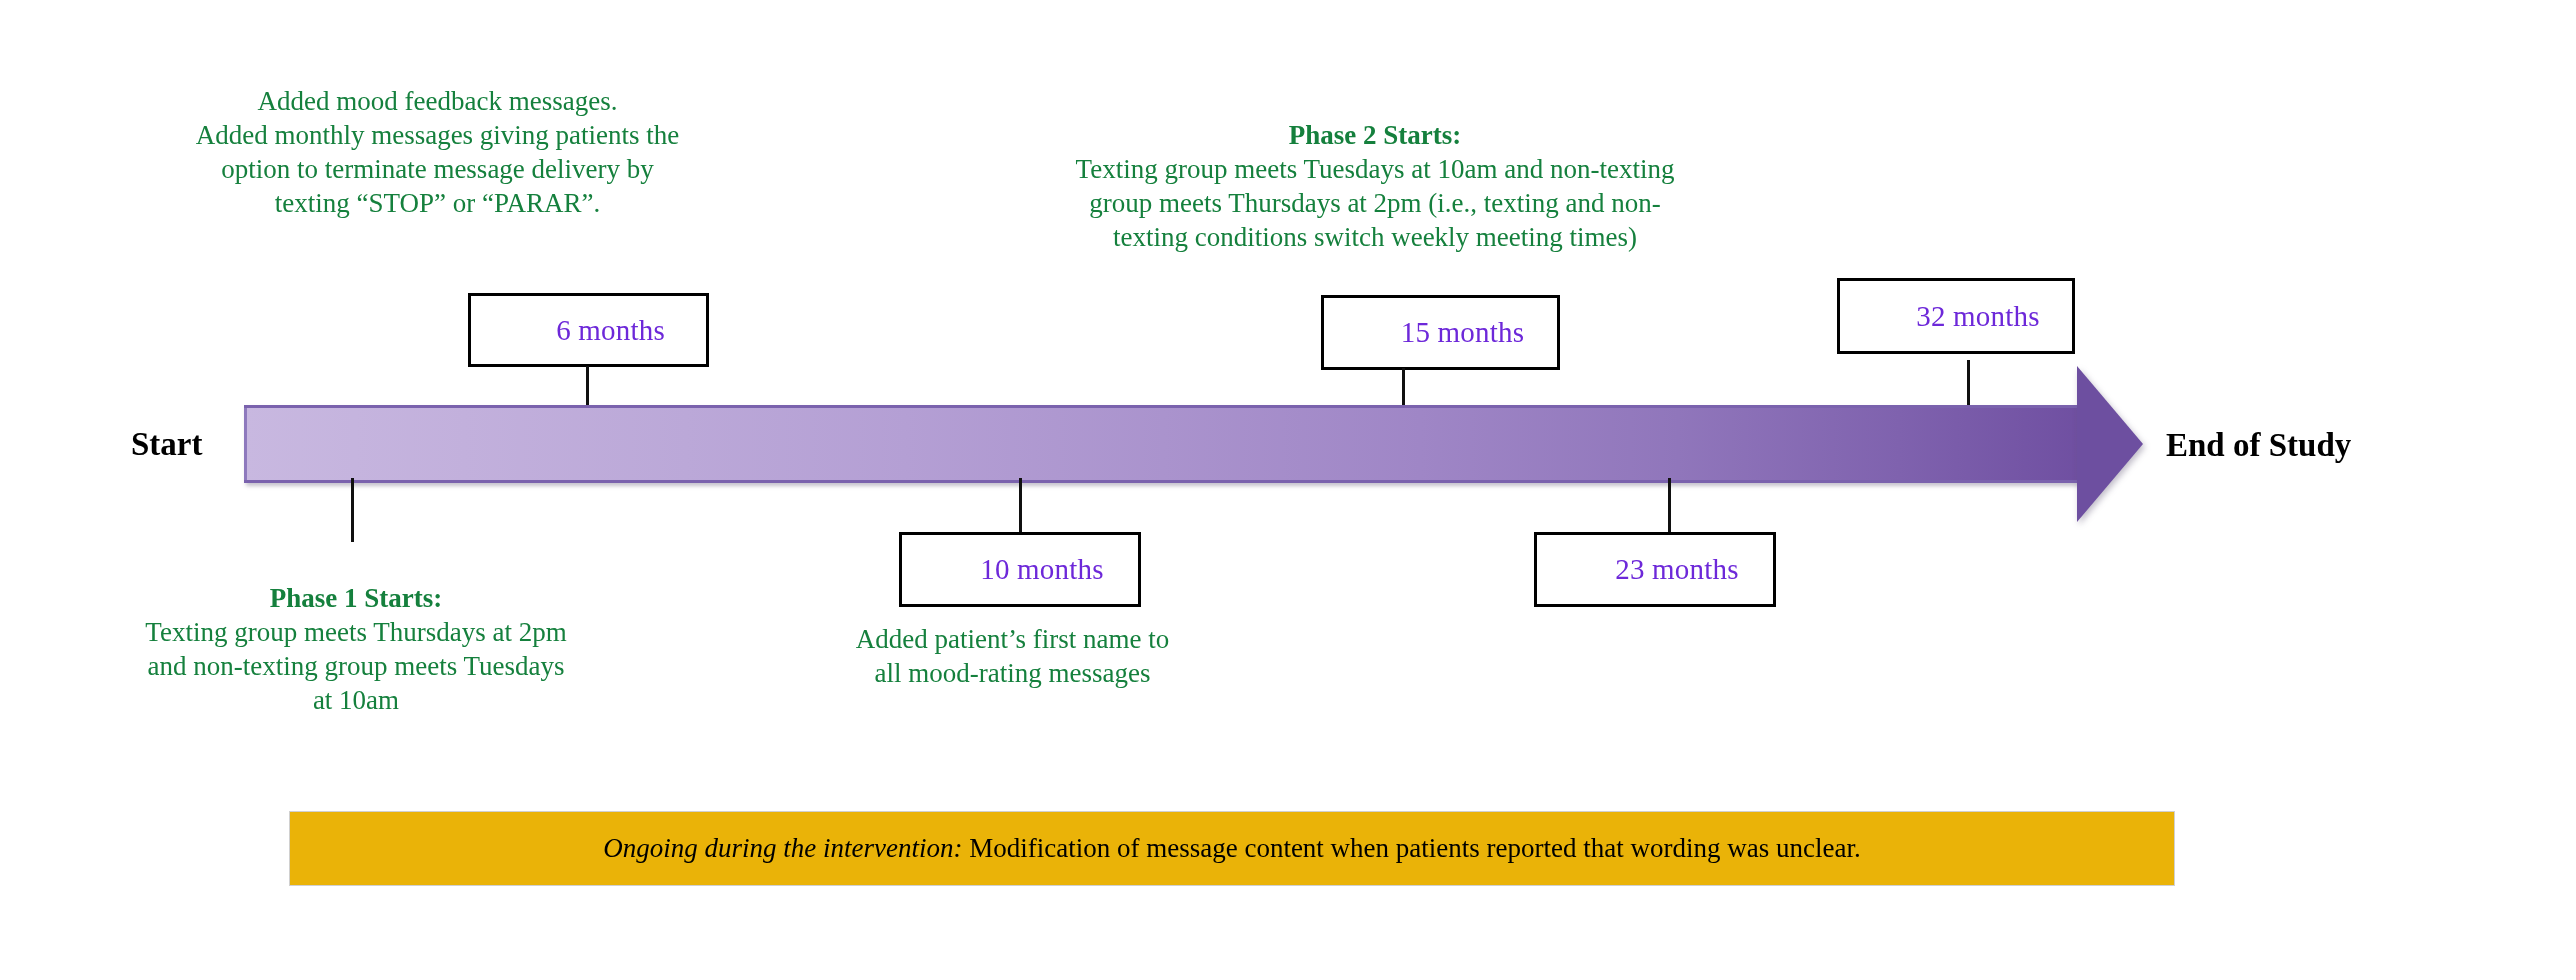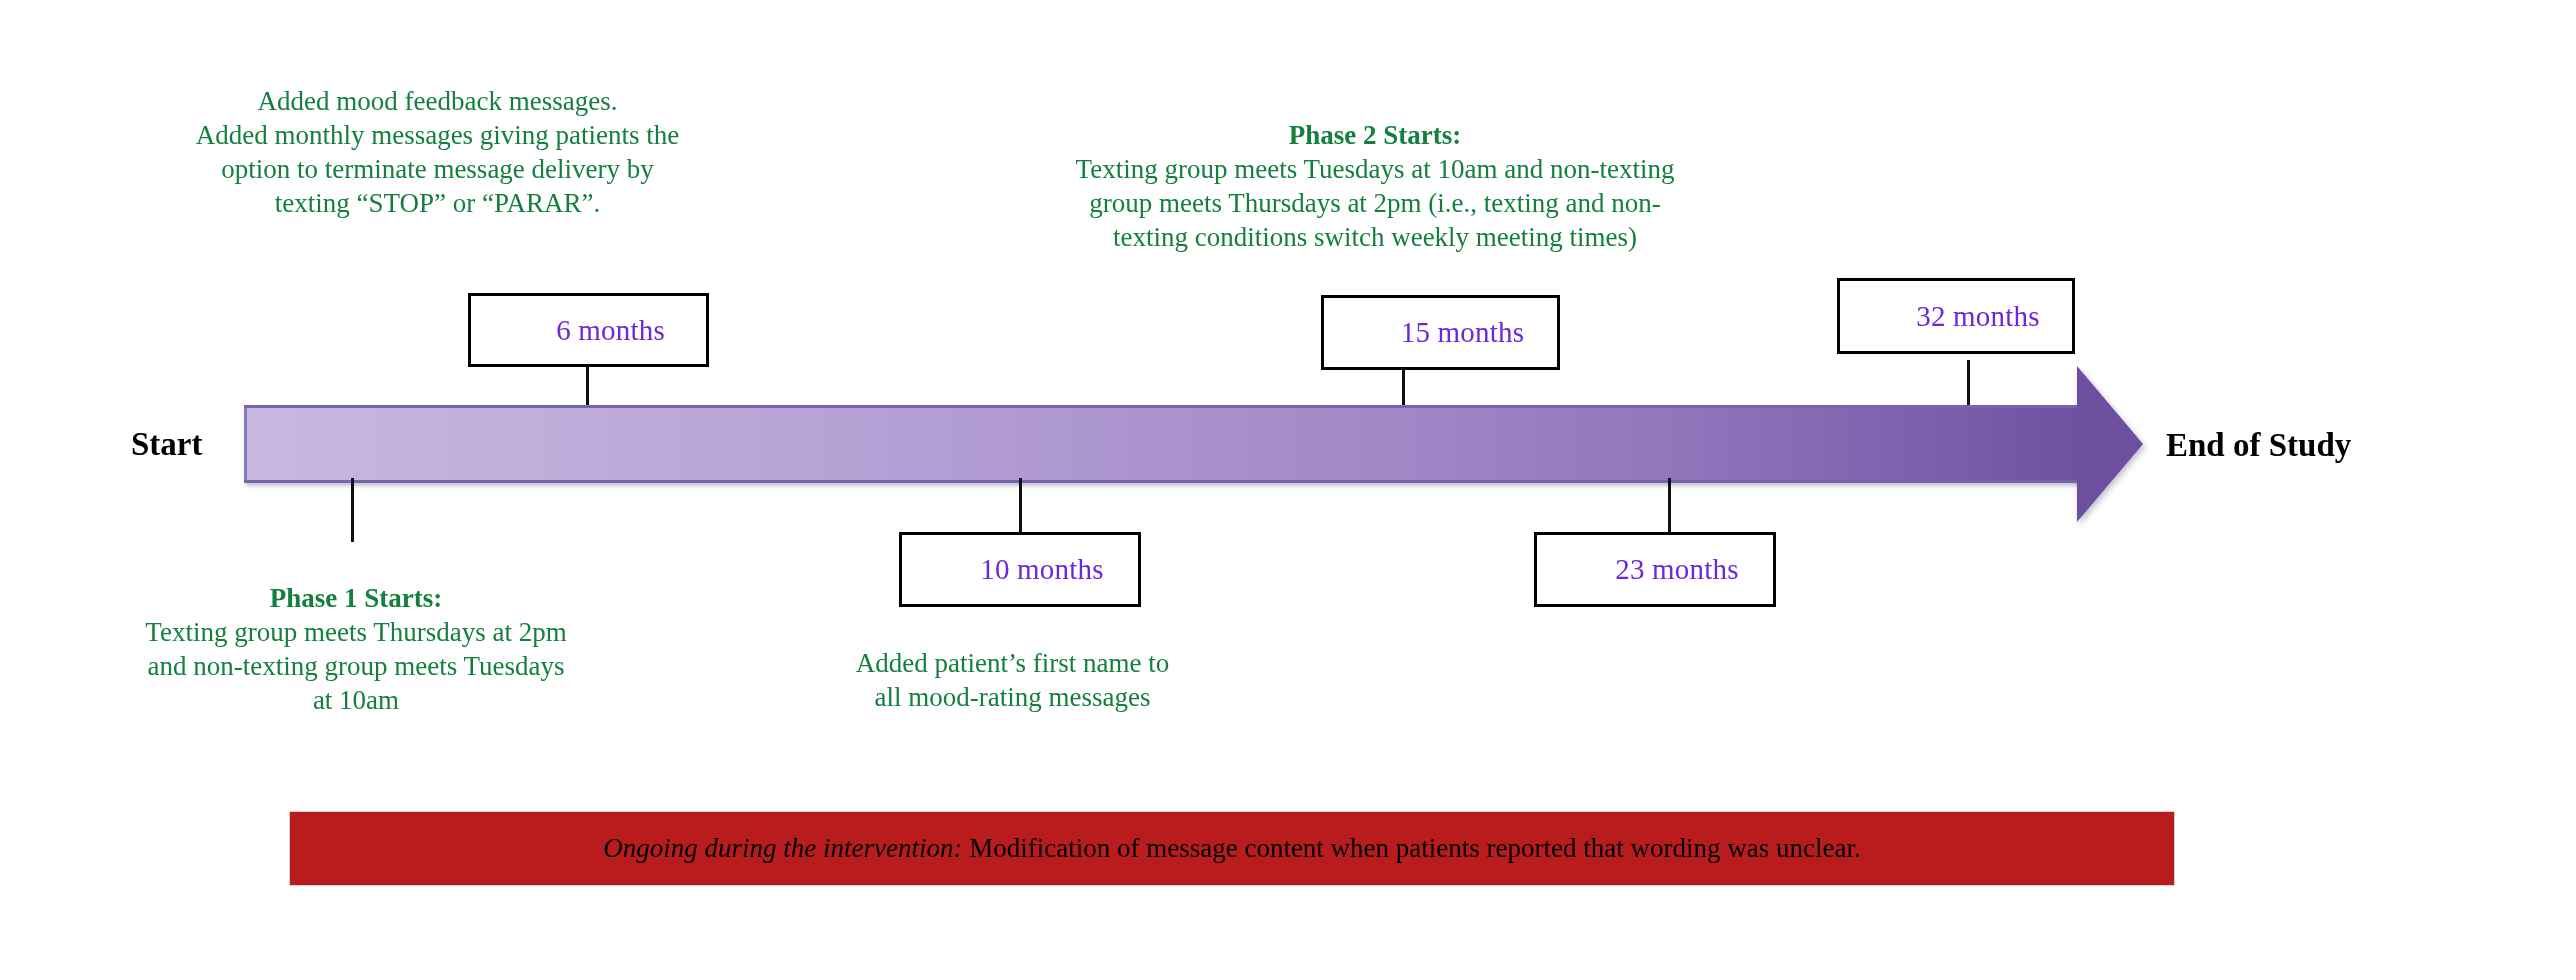--- a/index.html
+++ b/index.html
@@ -113,21 +113,21 @@
   }
 
   
   #ongoing-box {
     position: absolute;
     left: 289px;
     top: 811px;
     width: 1886px;
     height: 75px;
     border: 1.6px solid #d0d0d0;
-    background: #b91c1c;
+    background: #eab308;
     box-sizing: border-box;
     display: flex;
     align-items: center;
     justify-content: center;
     font-size: 27px;
     color: #000;
   }
   #ongoing-box .ital {
     font-style: italic;
   }
@@ -175,21 +175,21 @@
 
   <div class="conn" style="left:1668px; top:478px; height:55px;"></div>
   <div class="msbox" style="left:1534px; top:532px; width:242px; height:75px;">23 months</div>
 
   <div class="note" style="left:47px; top:547px; width:618px;">
     <span class="hdr">Phase 1 Starts:</span><span>Texting group meets Thursdays at 2pm
 and non-texting group meets Tuesdays
 at 10am</span>
   </div>
 
-  <div class="note" style="left:739px; top:622px; width:547px;margin-top:24px;">Added patient’s first name to
+  <div class="note" style="left:739px; top:622px; width:547px;">Added patient’s first name to
 all mood-rating messages</div>
 
 
   <div id="ongoing-box">
     <span><span class="ital">Ongoing during the intervention:</span><span> Modification of message content when patients reported that wording was unclear.</span></span>
   </div>
 
 </div>
 
 

